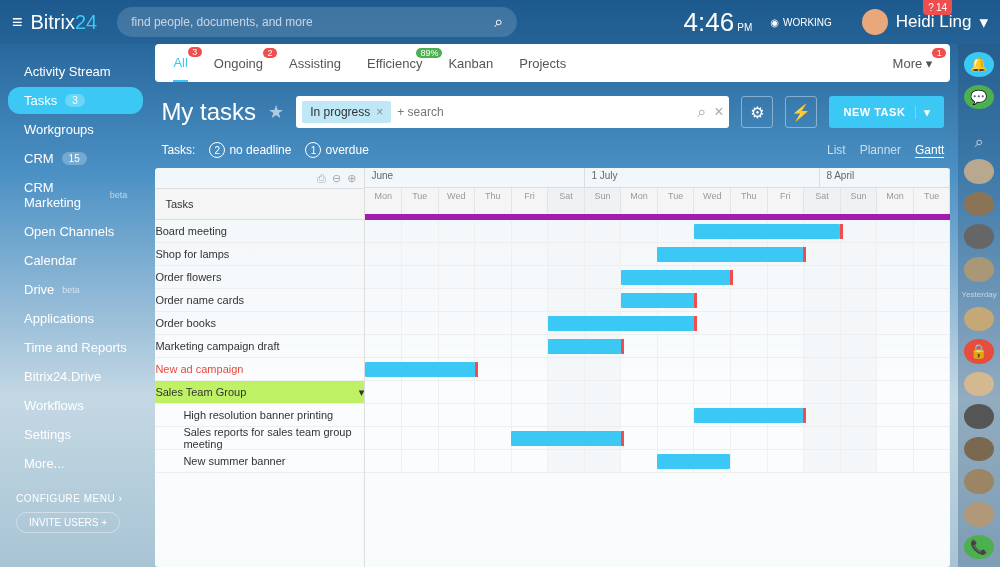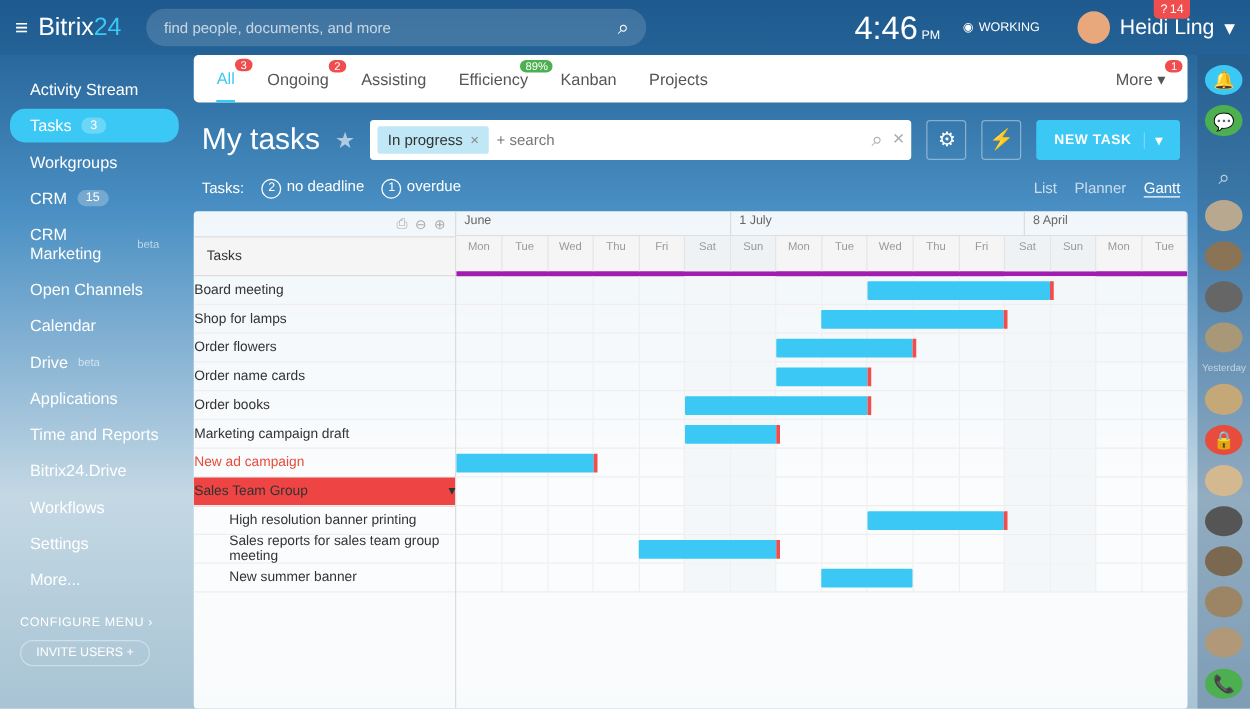--- a/index.html
+++ b/index.html
@@ -47,26 +47,26 @@
 .circ{display:inline-flex;align-items:center;justify-content:center;width:16px;height:16px;border:1px solid #fff;border-radius:50%;font-size:10px;margin-right:4px}
 .view-switch{margin-left:auto;display:flex;gap:14px}
 .view-switch span{cursor:pointer;color:rgba(255,255,255,.7)}
 .view-switch .active{color:#fff;border-bottom:1px solid #fff}
 .gantt{flex:1;background:rgba(255,255,255,.92);border-radius:3px;display:flex;overflow:hidden;font-size:11px;color:#333}
 .task-col{width:210px;border-right:1px solid #ddd;display:flex;flex-direction:column}
 .task-col .tools{height:20px;display:flex;justify-content:flex-end;padding:4px 8px;gap:6px;color:#aaa;font-size:11px}
 .task-col .hdr{height:32px;border-bottom:1px solid #ddd;border-top:1px solid #ddd;display:flex;align-items:center;padding:0 10px;font-weight:500;background:#f5f5f5}
 .task-item{height:23px;display:flex;align-items:center;padding:0 0;border-bottom:1px solid #eee;cursor:pointer}
 .task-item.red{color:#e74c3c}
-.task-item.grp{background:#ef4444;justify-content:space-between}
+.task-item.grp{background:#bef264;justify-content:space-between}
 .task-item.sub{padding-left:28px}
 .chart-col{flex:1;overflow:hidden;position:relative}
 .month-row{height:20px;display:flex;border-bottom:1px solid #ddd}
 .month-cell{border-right:1px solid #ddd;font-size:10px;padding:2px 6px;color:#666}
-.day-row{height:32px;display:flex;border-bottom:4px solid #a21caf;background:#f5f5f5}
+.day-row{height:32px;display:flex;border-bottom:6px solid #a21caf;background:#f5f5f5}
 .day-cell{flex:1;border-right:1px solid #e5e5e5;font-size:9px;color:#999;text-align:center;padding-top:3px}
 .day-cell.we{background:#eef2f5}
 .grid-rows{position:relative}
 .grid-row{height:23px;border-bottom:1px solid #eee;display:flex}
 .grid-row .gc{flex:1;border-right:1px solid #f0f0f0}
 .grid-row .gc.we{background:#f4f7f9}
 .bar{position:absolute;height:15px;background:#3bc8f5;border-radius:1px}
 .bar .end{position:absolute;right:-3px;top:0;width:3px;height:15px;background:#f04e4e}
 .right-rail{width:44px;background:rgba(30,70,110,.3);display:flex;flex-direction:column;align-items:center;padding:8px 0;gap:8px}
 .rail-ico{width:30px;height:30px;border-radius:50%;display:flex;align-items:center;justify-content:center;color:#fff;font-size:14px;cursor:pointer;position:relative}

